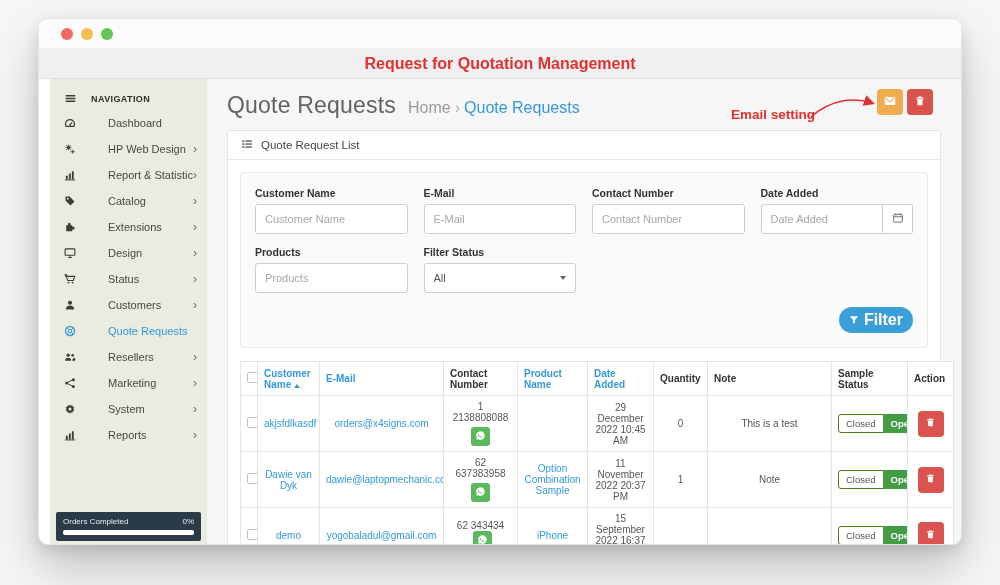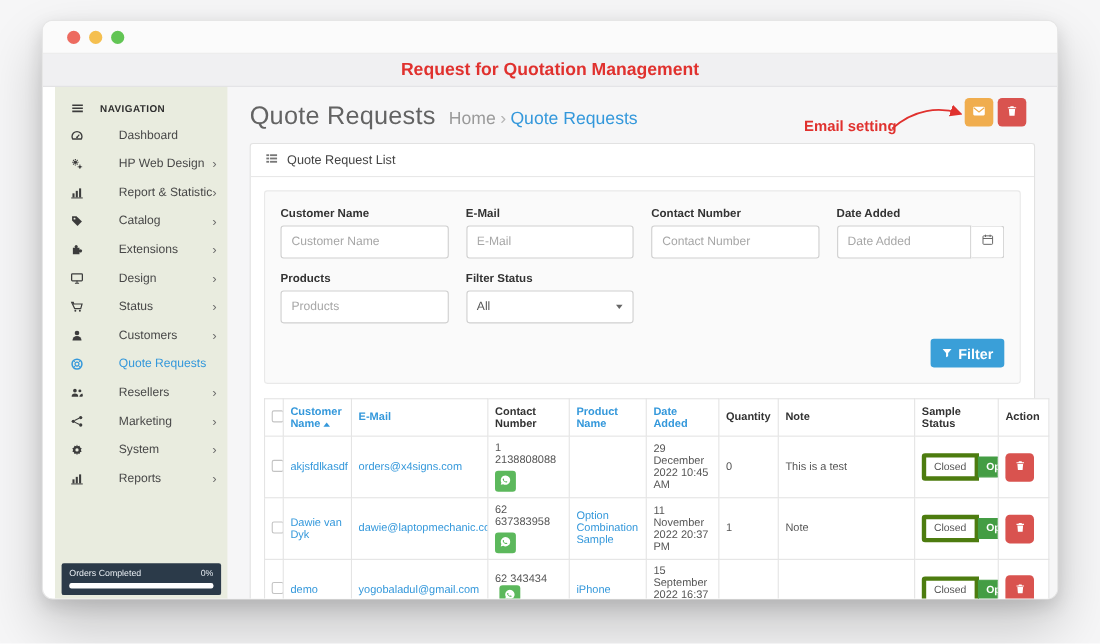--- a/index.html
+++ b/index.html
@@ -59,33 +59,33 @@
   .fcol { flex:1; min-width:0; }
   .flabel { font-size:10.5px; font-weight:700; color:#333; margin-bottom:5px; }
   .finput { width:100%; height:30px; border:1px solid #cfcfcf; border-radius:3px; padding:0 9px; font-size:11px; color:#555; background:#fff; font-family:"Liberation Sans", sans-serif; }
   .finput::placeholder { color:#a7a7a7; }
   .igroup { display:flex; }
   .igroup .finput { border-radius:3px 0 0 3px; flex:1; min-width:0; }
   .iaddon { width:30px; height:30px; border:1px solid #cfcfcf; border-left:none; border-radius:0 3px 3px 0; background:#fff; display:flex; align-items:center; justify-content:center; cursor:pointer; }
   .fselect { height:30px; border:1px solid #cfcfcf; border-radius:3px; background:#fff; display:flex; align-items:center; justify-content:space-between; padding:0 9px; font-size:11px; color:#555; cursor:pointer; }
   .caret { width:0; height:0; border-left:3.5px solid transparent; border-right:3.5px solid transparent; border-top:4px solid #666; }
   .fbtn-row { display:flex; justify-content:flex-end; margin-top:14px; }
-  .btn-filter { background:#3a9fd8; color:#fff; border:none; border-radius:3px; height:26px; padding:0 10px; font-size:13px; font-weight:700; display:flex; align-items:center; gap:5px; cursor:pointer; font-family:"Liberation Sans", sans-serif; }
+  .btn-filter { background:#3a9fd8; color:#fff; border:none; border-radius:13px; height:26px; padding:0 10px; font-size:16px; font-weight:700; display:flex; align-items:center; gap:5px; cursor:pointer; font-family:"Liberation Sans", sans-serif; }
 
   .qtable { width:100%; border-collapse:collapse; margin-top:13px; table-layout:fixed; font-size:10px; color:#555; background:#fff; }
   .qtable th, .qtable td { border:1px solid #e4e4e4; padding:5px 6px; vertical-align:middle; text-align:left; overflow:hidden; }
   .qtable th { font-weight:700; color:#333; height:34px; }
-  .qtable tbody td { height:40px; }
+  .qtable tbody td { height:40px;text-align:center; }
   .th-center, .td-center { text-align:center; }
   .thlink { color:#3498db; text-decoration:none; cursor:pointer; font-weight:700; }
   .cell-link { color:#3498db; text-decoration:none; cursor:pointer; }
   .sort-up { display:inline-block; width:0; height:0; border-left:3px solid transparent; border-right:3px solid transparent; border-bottom:4px solid #3498db; margin-left:3px; }
   .cb { width:11px; height:11px; border:1px solid #c3c3c3; border-radius:2px; background:#fff; display:inline-block; cursor:pointer; }
 
-  .btn-closed { display:inline-block; background:#fff; border:4px solid #4d7c0f; color:#555; border-radius:3px 0 0 3px; padding:3px 7px; font-size:9.5px; cursor:pointer; }
+  .btn-closed { display:inline-block; background:#fff; border:1px solid #4d7c0f; color:#555; border-radius:3px 0 0 3px; padding:3px 7px; font-size:9.5px; cursor:pointer; }
   .btn-open { display:inline-block; background:#449d44; border:1px solid #449d44; color:#fff; border-radius:0 3px 3px 0; padding:3px 7px; font-size:9.5px; font-weight:bold; margin-left:-1px; cursor:pointer; }
   .btn-del { width:26px; height:26px; background:#d9534f; border:none; border-radius:4px; display:inline-flex; align-items:center; justify-content:center; cursor:pointer; }
   .wa { width:19px; height:19px; background:#5cb85c; border:none; border-radius:3px; display:inline-flex; align-items:center; justify-content:center; cursor:pointer; margin-top:4px; }
   .c-phone span { display:block; }
   .c-phone.inline span { display:inline; }
   .c-phone.inline .wa { vertical-align:middle; margin:0 0 0 4px; }
   .c-status { white-space:nowrap; }
 </style>
 </head>
 <body>

